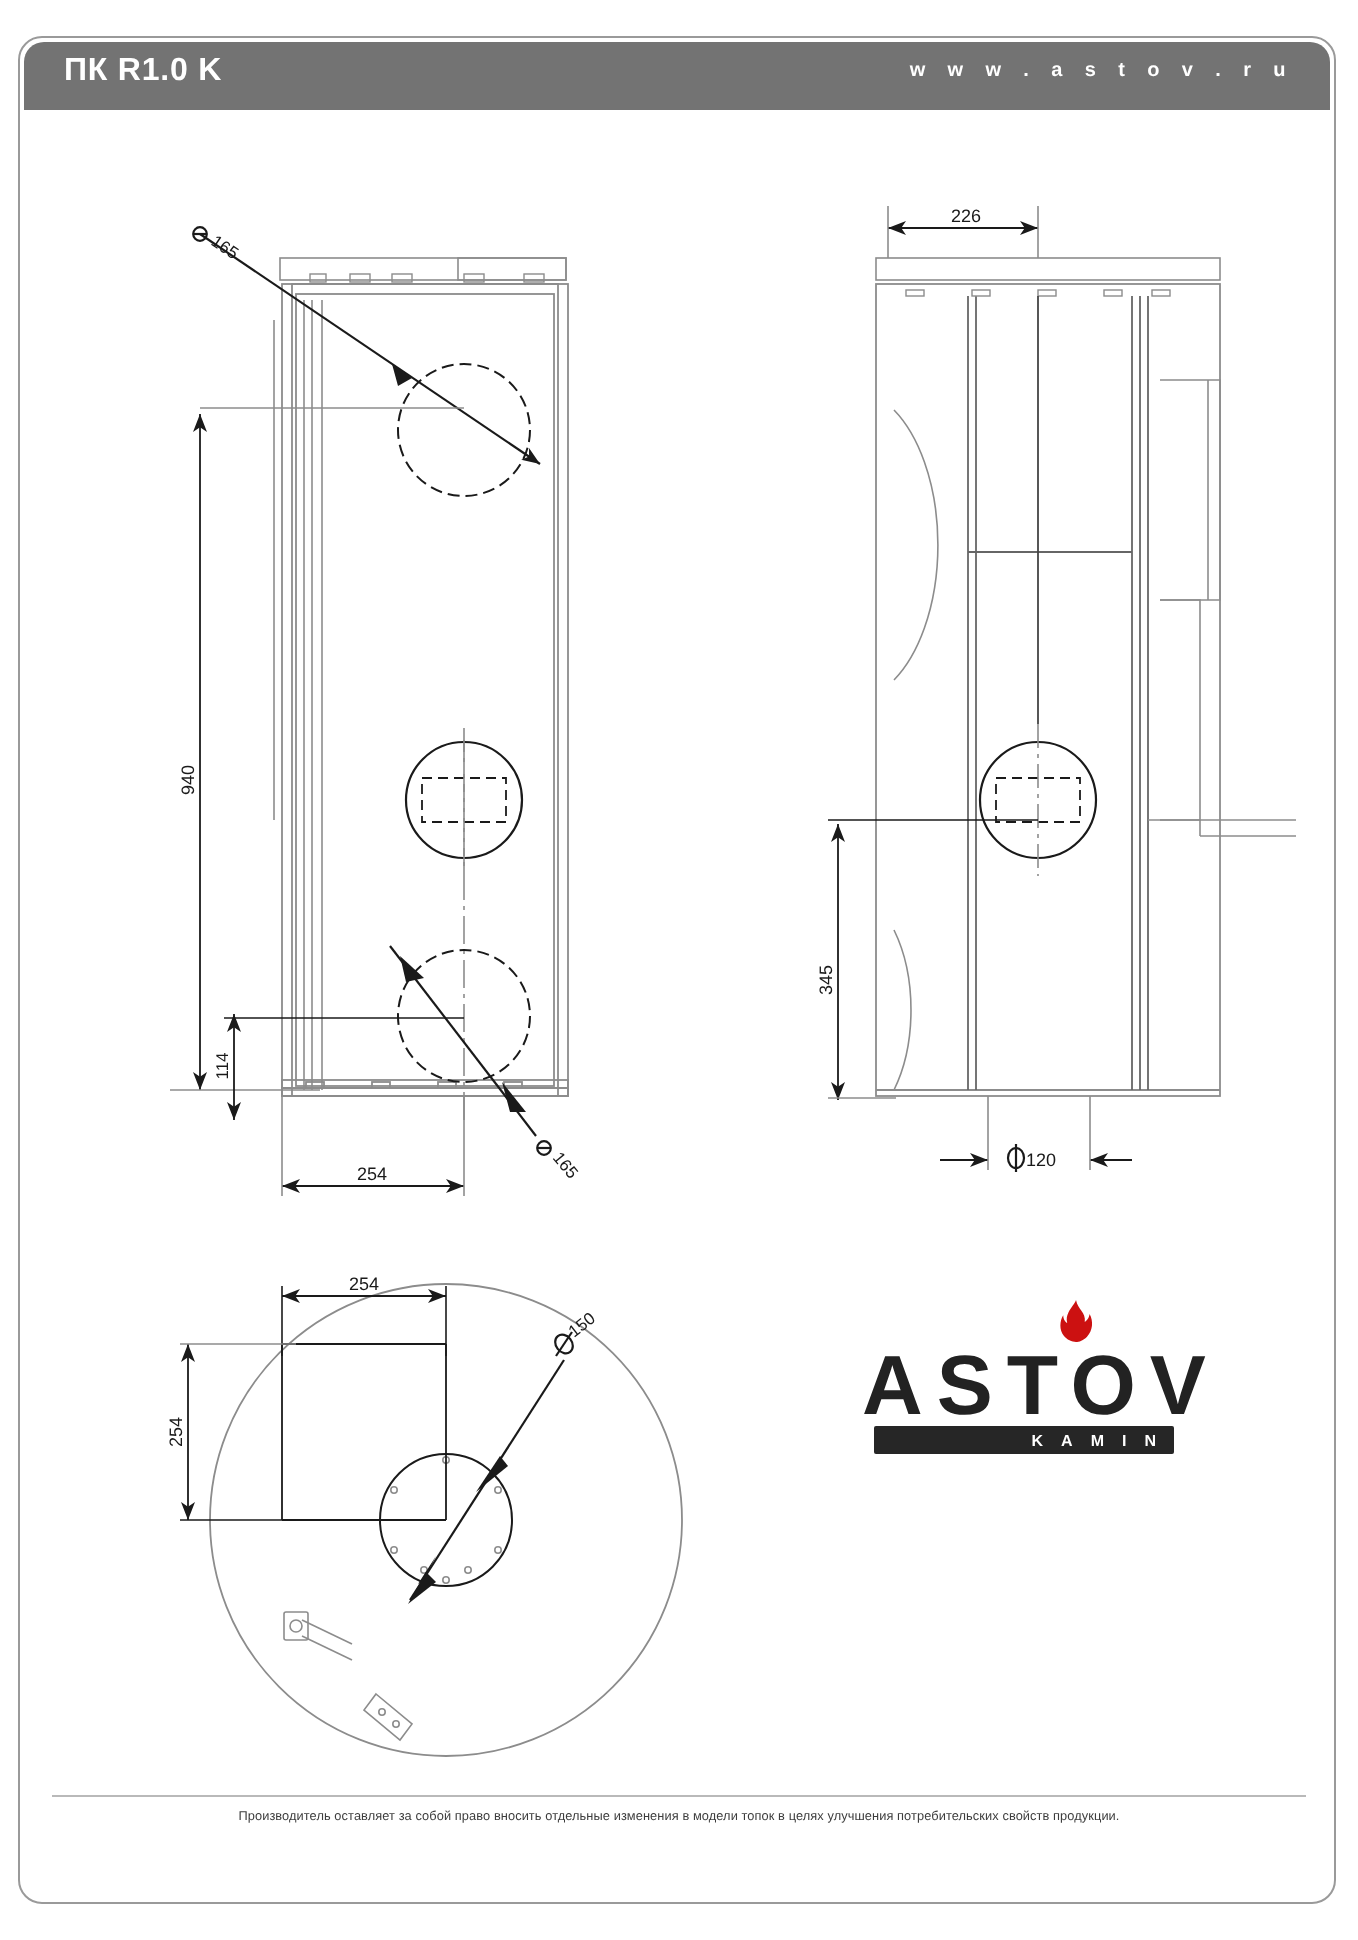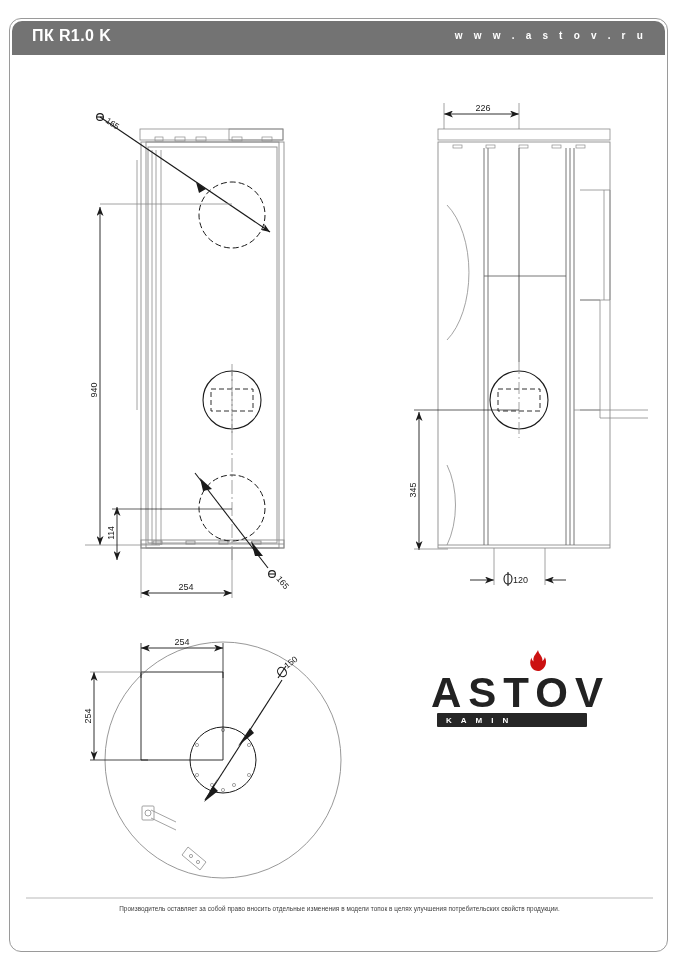--- a/index.html
+++ b/index.html
@@ -27,21 +27,21 @@
   
   #drawing{position:absolute;left:0;top:0;width:679px;height:970px;}
 
   
   #logo-block{position:absolute;left:431px;top:650px;width:162px;height:78px;}
   #logo-word{position:absolute;left:0;top:22px;width:162px;text-align:center;
       font-size:42px;font-weight:bold;color:#222222;letter-spacing:7px;
       font-family:"Liberation Sans","DejaVu Sans",sans-serif;line-height:42px;}
   #logo-bar{position:absolute;left:6px;top:63px;width:150px;height:14px;
       background:#262626;border-radius:1px;}
-  #logo-sub{position:absolute;left:6px;top:64px;width:150px;text-align:left;
+  #logo-sub{position:absolute;left:6px;top:64px;width:150px;text-align:right;
       font-size:8px;font-weight:bold;color:#ffffff;letter-spacing:9px;
       line-height:13px;text-indent:9px;}
   #logo-flame{position:absolute;left:96px;top:0px;width:22px;height:26px;}
 </style>
 </head>
 <body>
 
 <div id="page-frame"></div>
 
 <div id="header-bar">

